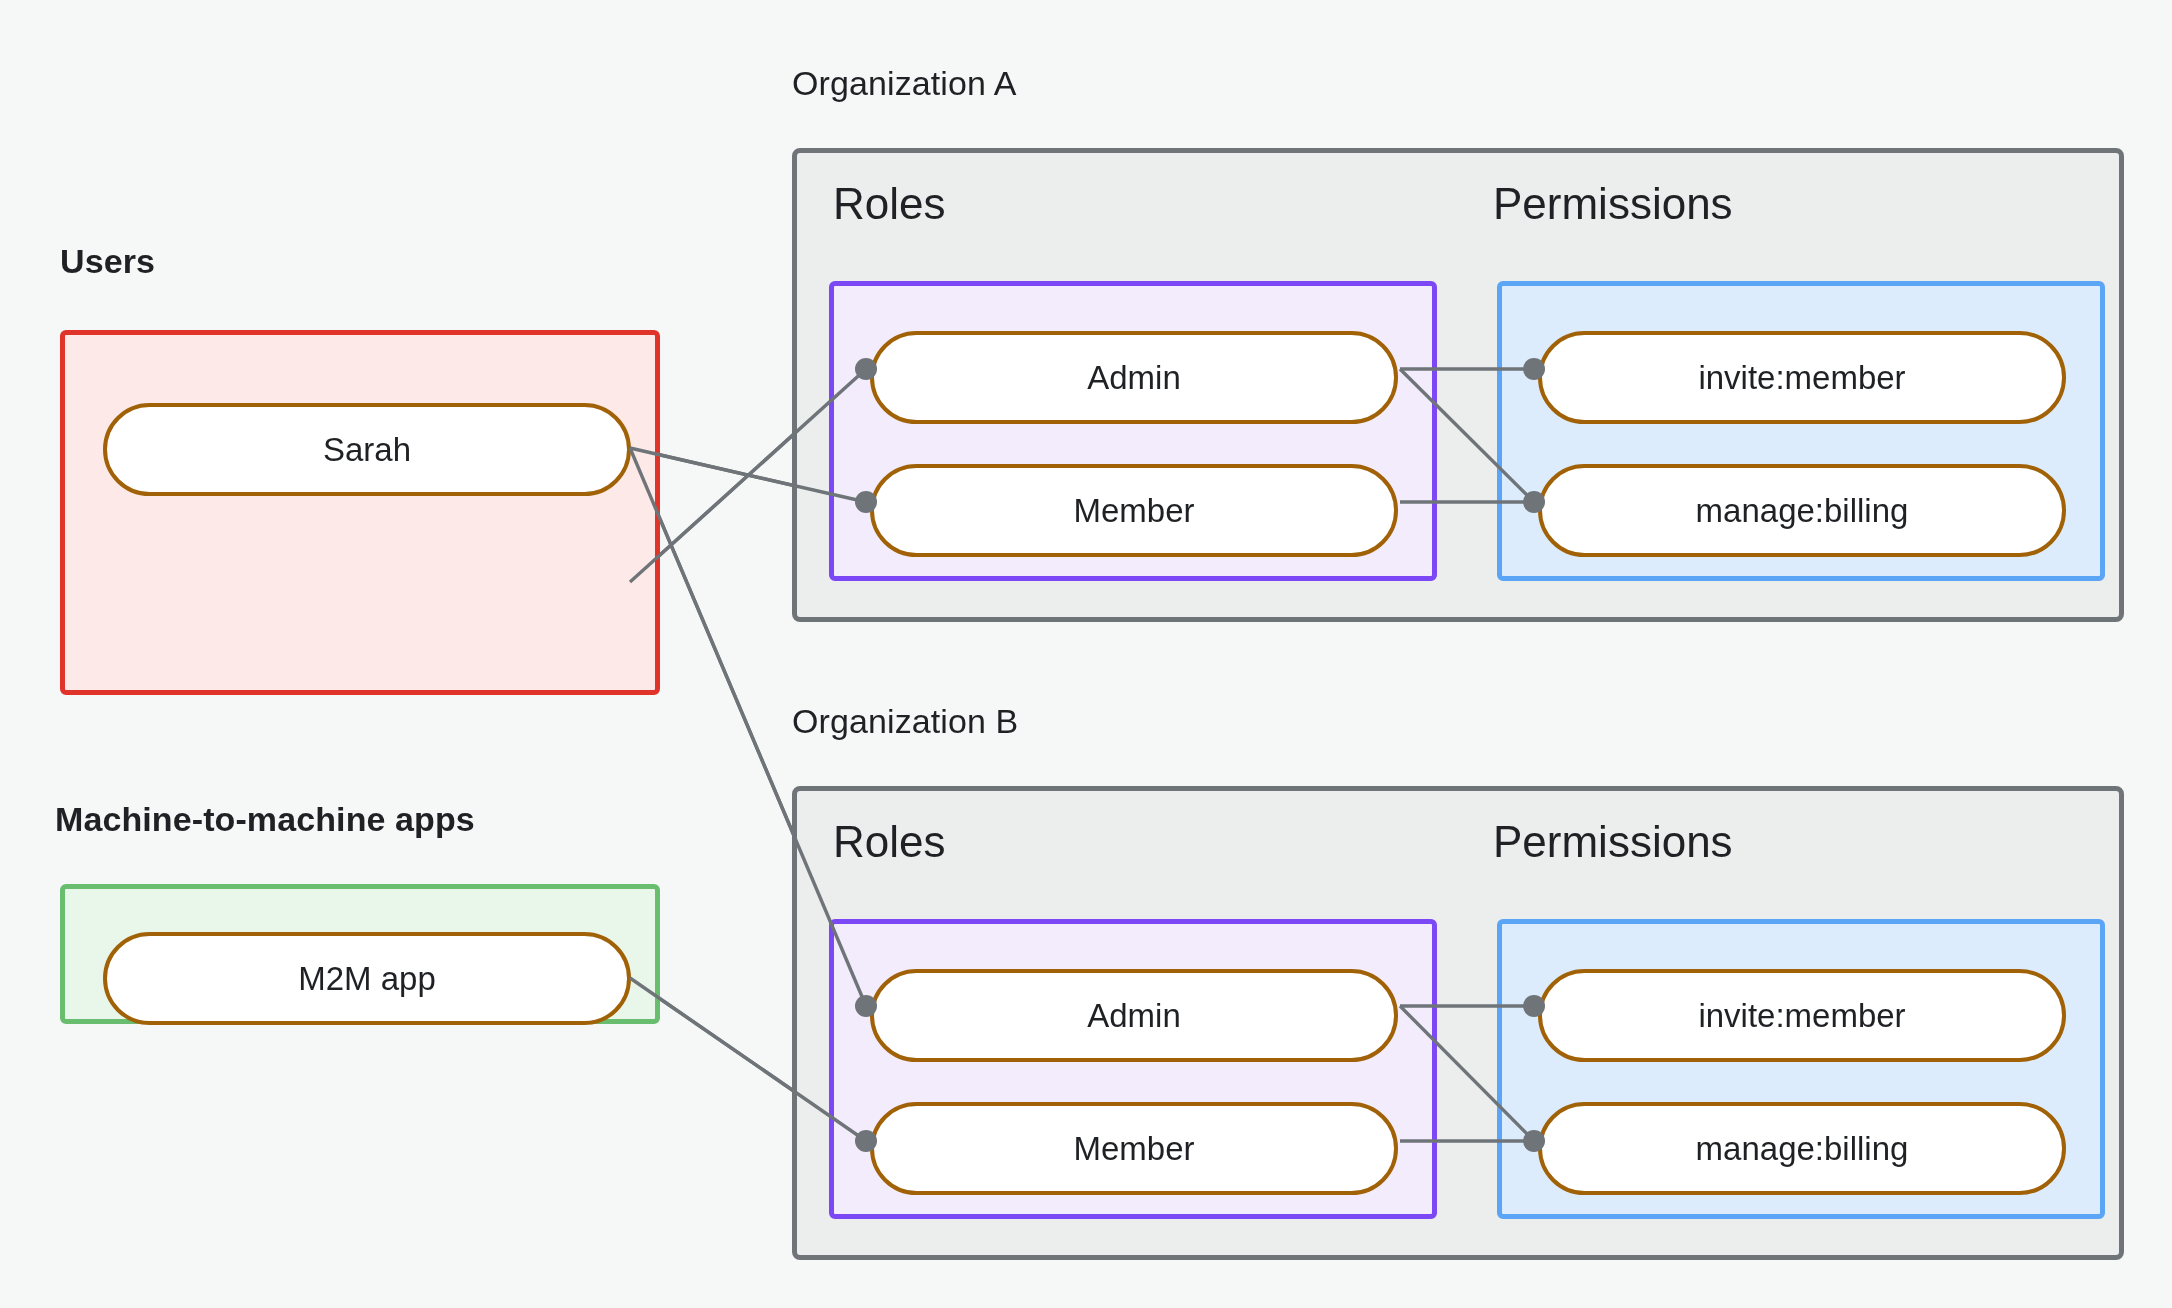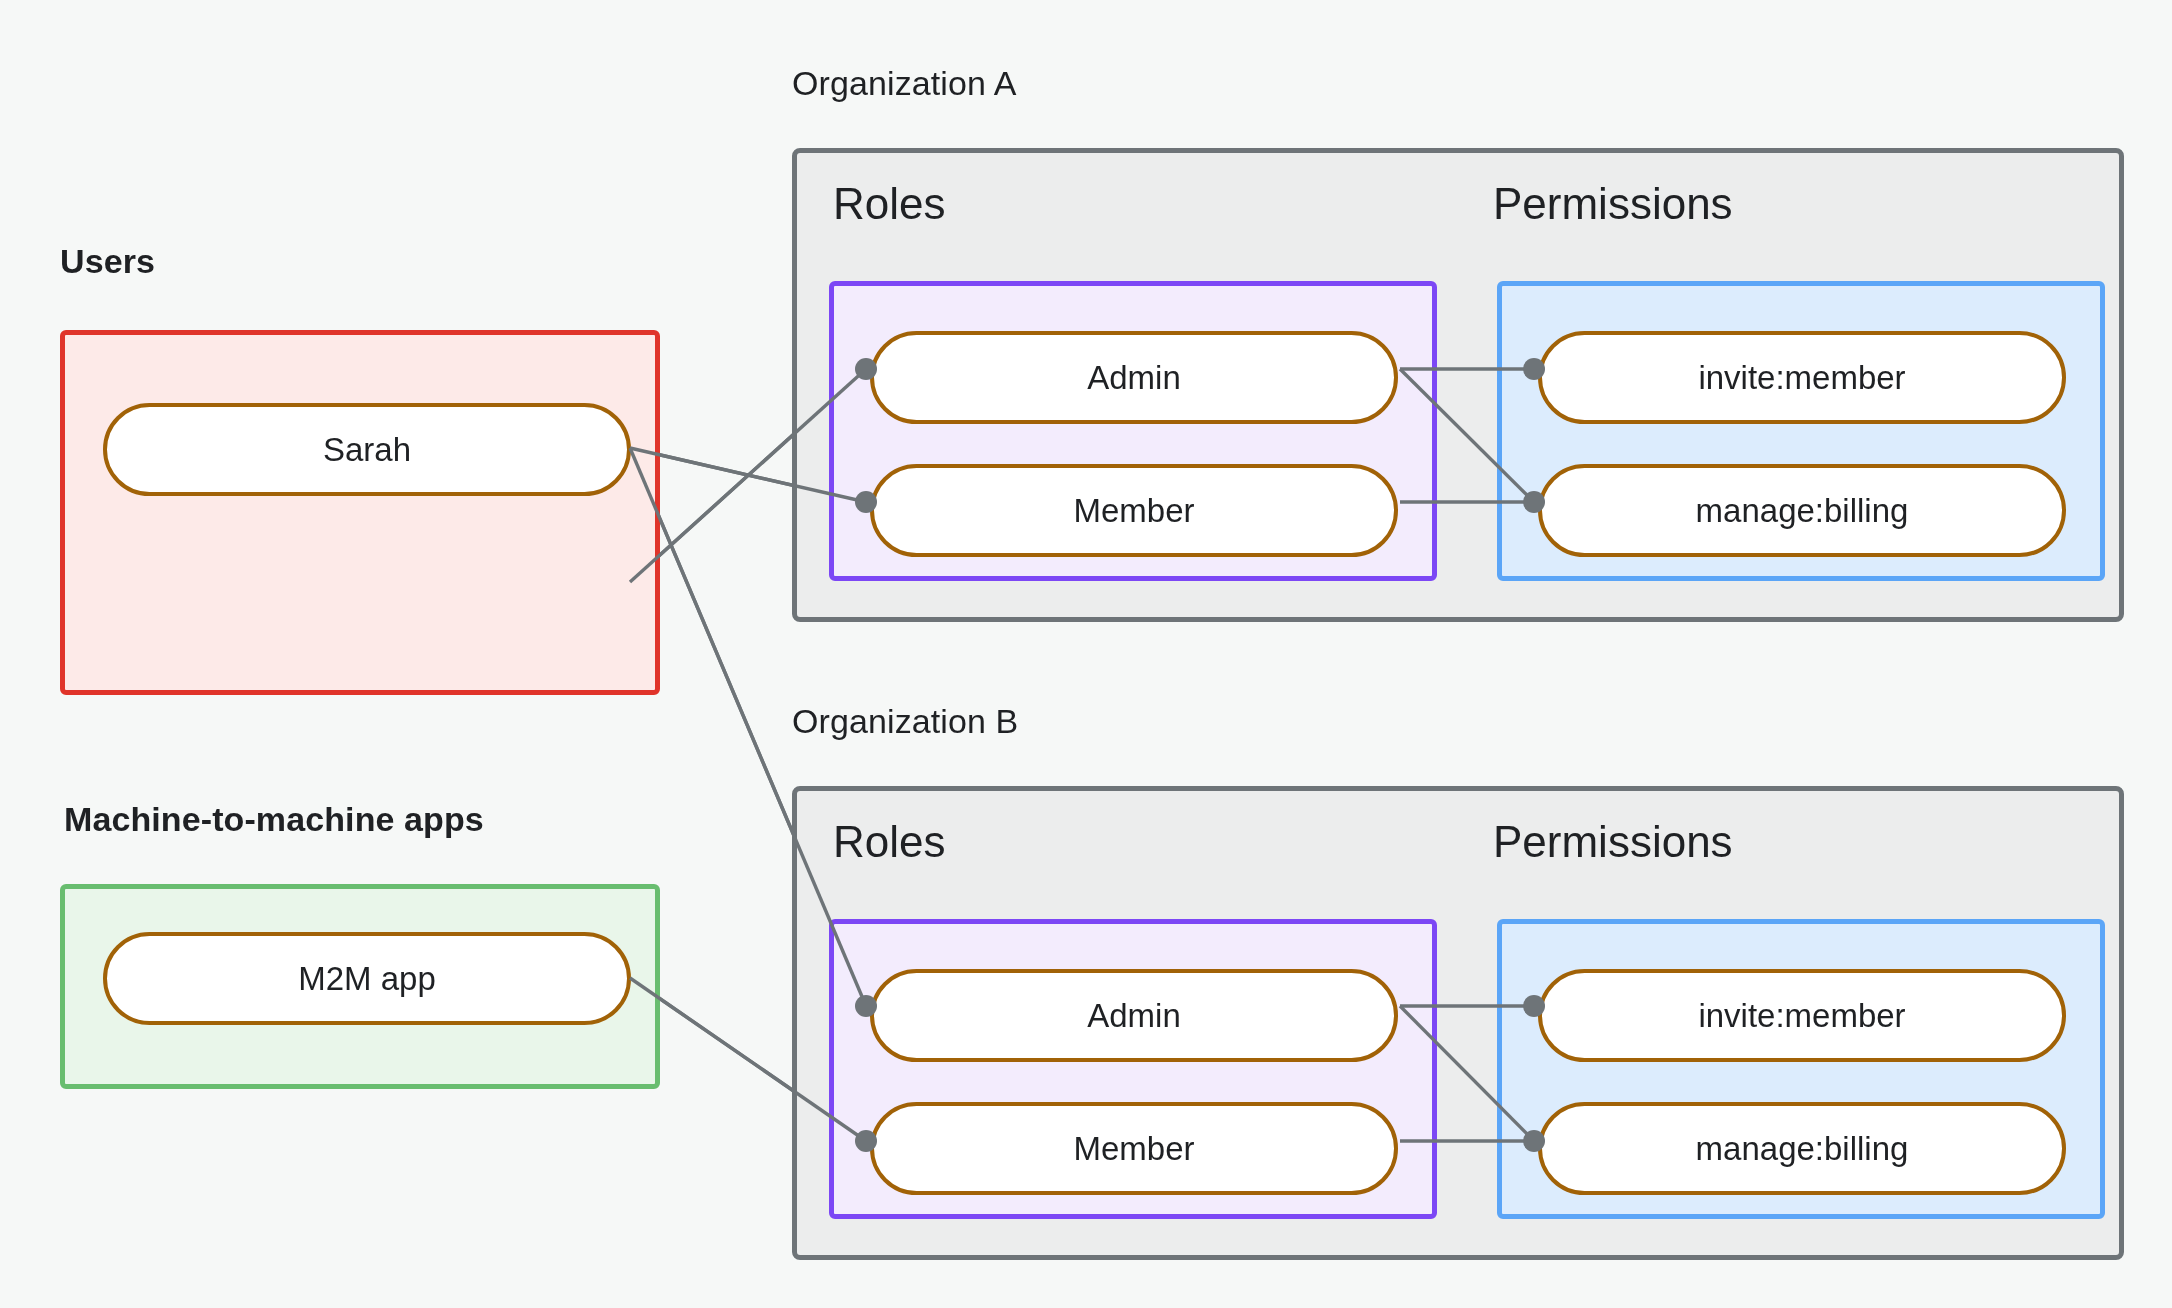--- a/index.html
+++ b/index.html
@@ -129,23 +129,23 @@
   </svg>
 
   <div class="caption" style="left:60px; top:242px;">Users</div>
 
   <div class="group users" style="left:60px; top:330px; width:600px; height:365px;">
     <div class="pill" style="left:38px; top:68px; width:528px; height:93px;text-align:center;">
       <span>Sarah</span>
     </div>
   </div>
 
-  <div class="caption" style="left:64px; top:800px;">Machine-to-machine apps</div>
-
-  <div class="group m2m" style="left:60px; top:884px; width:600px; height:205px;">
+  <div class="caption" style="left:55px; top:800px;">Machine-to-machine apps</div>
+
+  <div class="group m2m" style="left:60px; top:884px; width:600px; height:140px;">
     <div class="pill" style="left:38px; top:43px; width:528px; height:93px;">
       <span>M2M app</span>
     </div>
   </div>
 
   <div class="caption light" style="left:792px; top:64px;">Organization A</div>
 
   <div class="group org" style="left:792px; top:148px; width:1332px; height:474px;">
 
     <div class="sublabel" style="left:36px; top:26px;">Roles</div>

